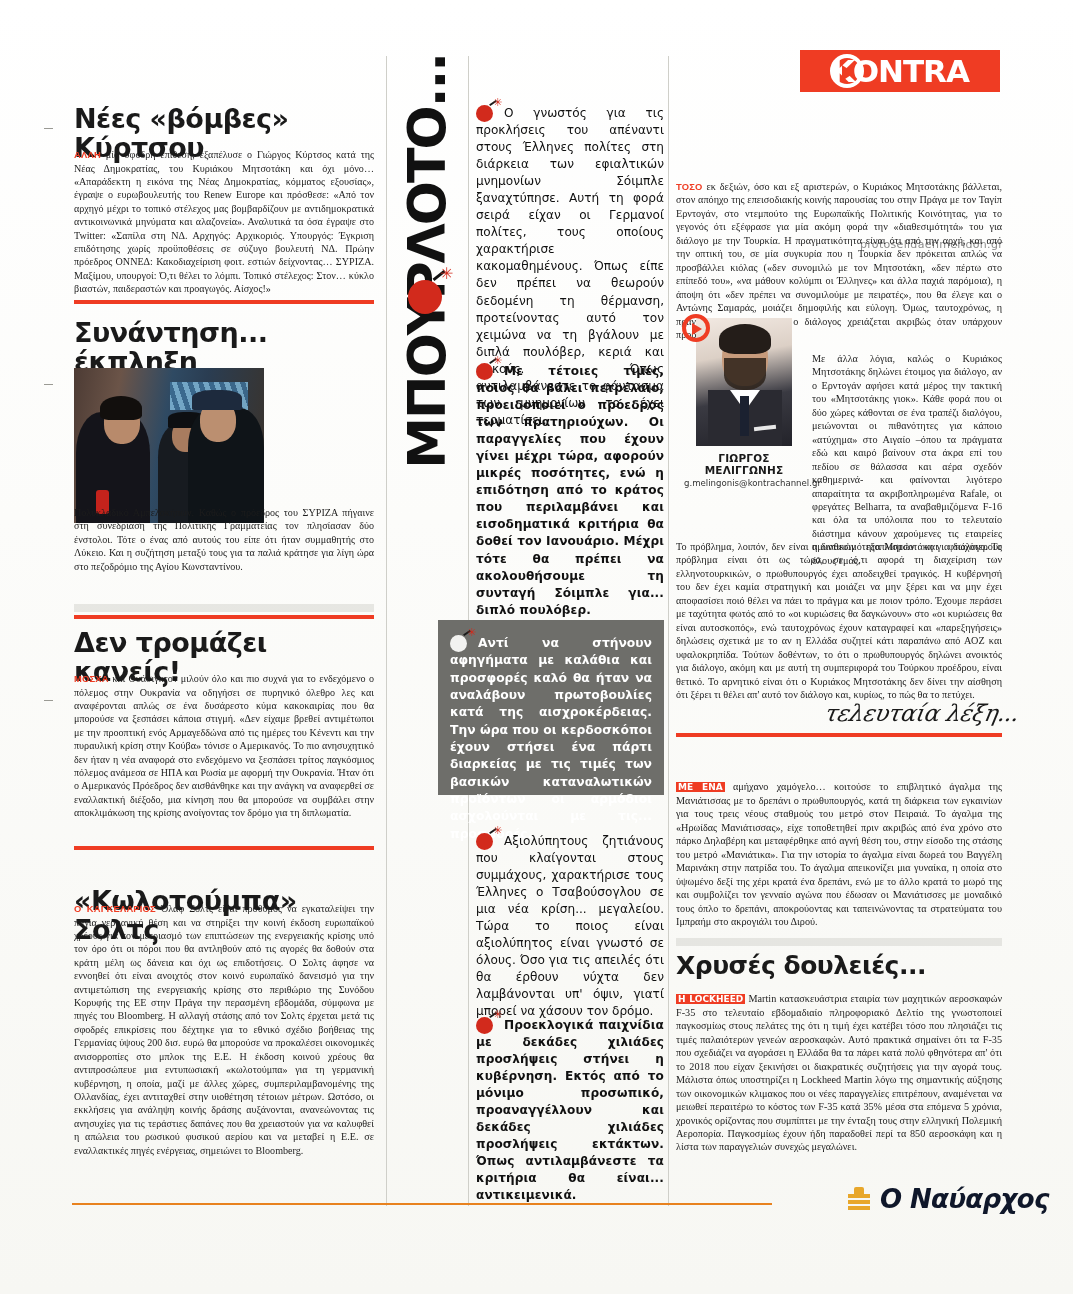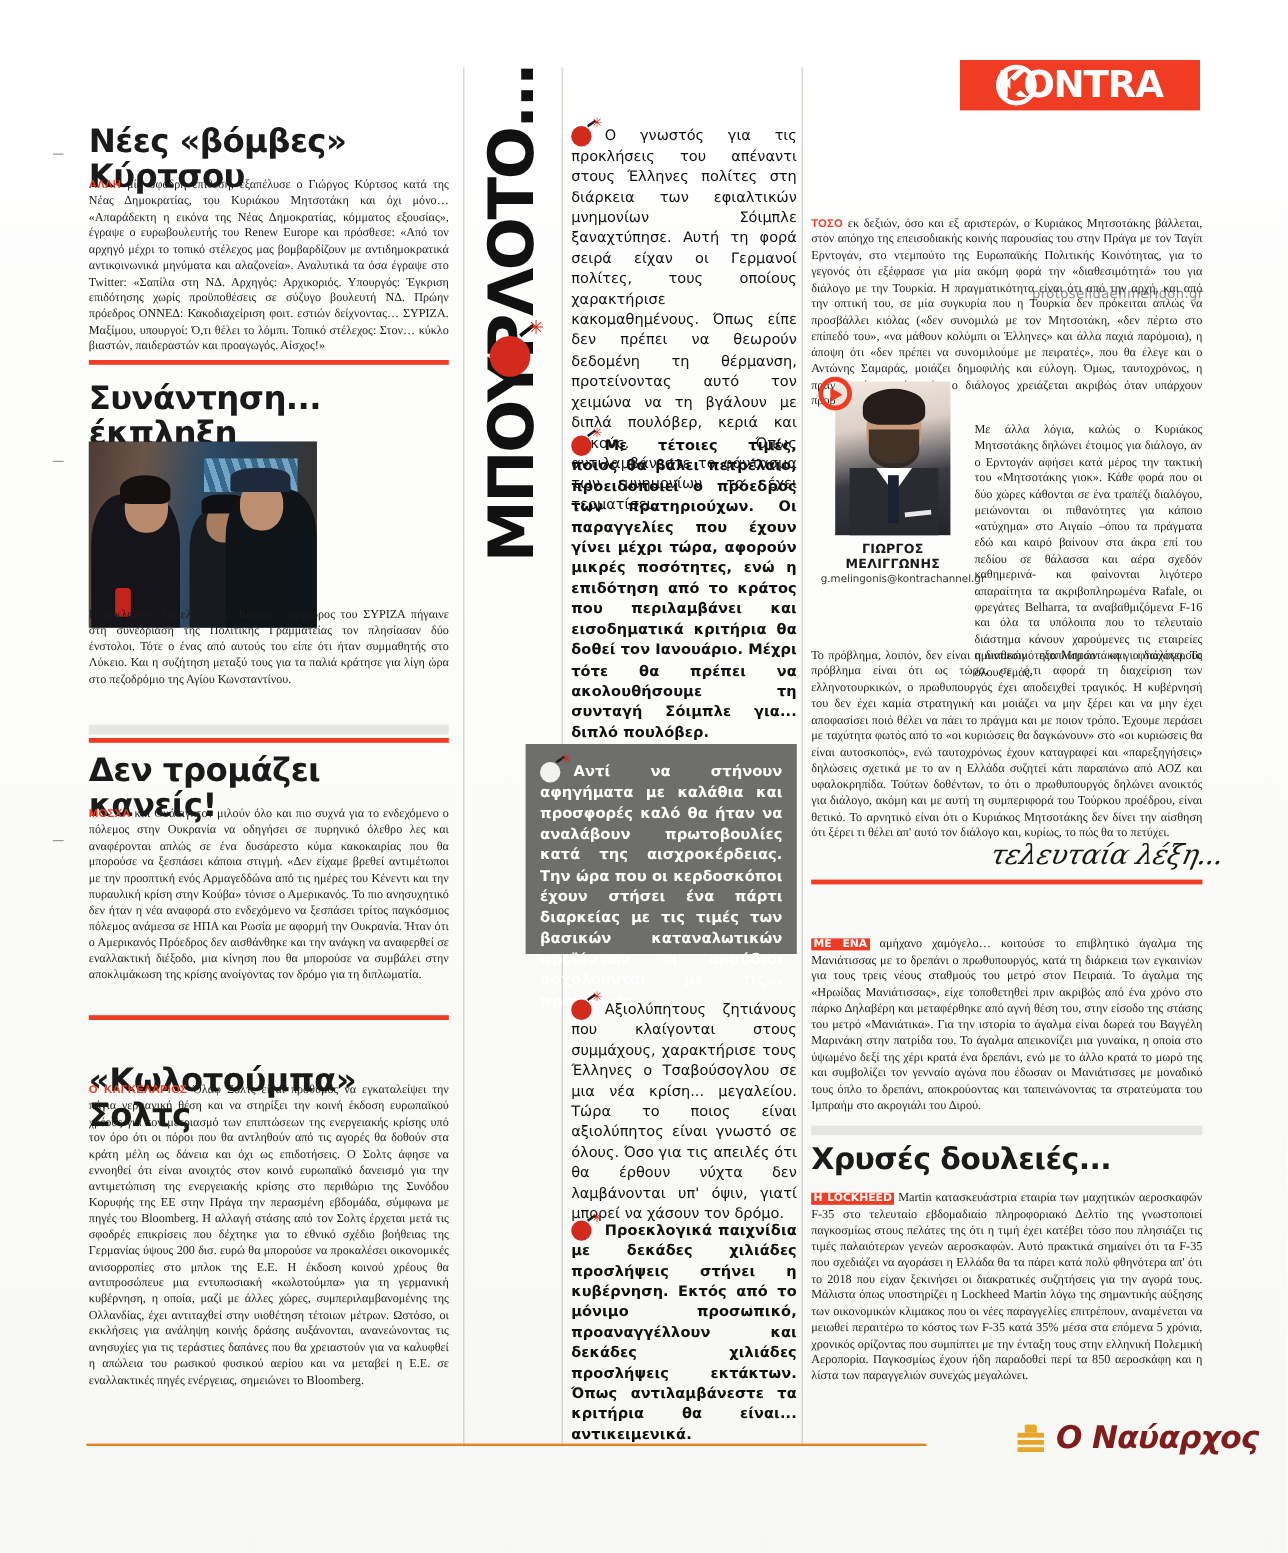--- a/index.html
+++ b/index.html
@@ -272,21 +272,21 @@
   }
 
   
   .footer-rule {
     position:absolute; left:72px; top:1203px; width:700px; height:2px;
     background:#e8821f;
   }
   .footer-brand {
     position:absolute; left:848px; top:1184px;
     font-family:"DejaVu Sans", sans-serif;
-    font-weight:bold; font-size:26px; color:#7f1d1d;
+    font-weight:bold; font-size:26px; color:#0f172a;
     letter-spacing:-.6px; font-style:italic;
   }
   .footer-icon {
     position:absolute; left:846px; top:1186px; width:26px; height:26px;
   }
   .fi-b1{position:absolute;left:2px;top:8px;width:22px;height:4px;background:#e8a72b;}
   .fi-b2{position:absolute;left:2px;top:14px;width:22px;height:4px;background:#e8a72b;}
   .fi-b3{position:absolute;left:2px;top:20px;width:22px;height:4px;background:#e8a72b;}
   .fi-top{position:absolute;left:8px;top:1px;width:10px;height:7px;background:#e8a72b;border-radius:2px 2px 0 0;}
 

